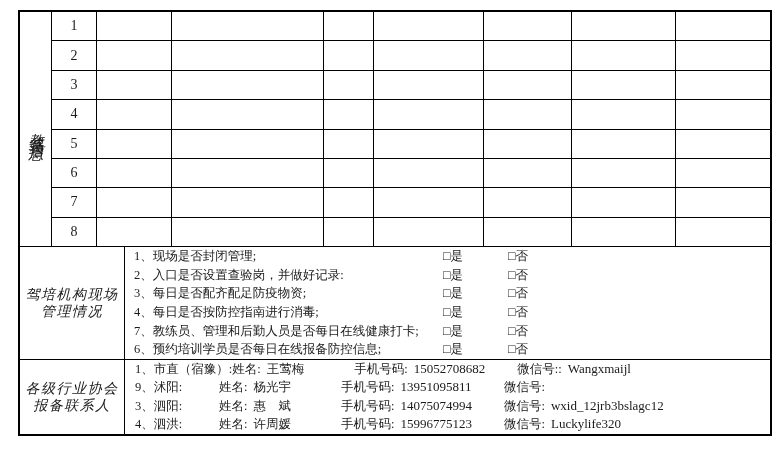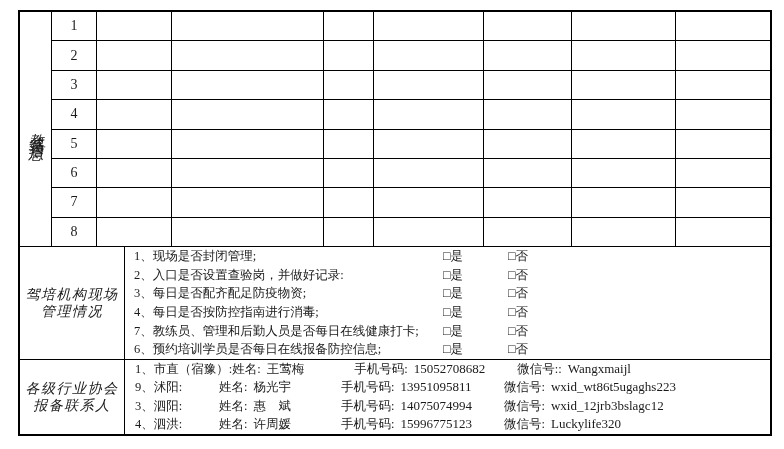--- a/index.html
+++ b/index.html
@@ -230,21 +230,20 @@
     <span class="c-group c-name">
       <span class="lbl">姓名:</span>
       <span class="val">杨光宇</span>
     </span>
     <span class="c-group c-phone">
       <span class="lbl">手机号码:</span>
       <span class="val">13951095811</span>
     </span>
     <span class="c-group c-wechat">
       <span class="lbl">微信号:</span>
-      <span class="val">wxid_wt86t5ugaghs223</span>
     </span>
   </div>
 
   <div class="contact-row">
     <span class="c-place">3、泗阳:</span>
     <span class="c-group c-name">
       <span class="lbl">姓名:</span>
       <span class="val">惠　斌</span>
     </span>
     <span class="c-group c-phone">

